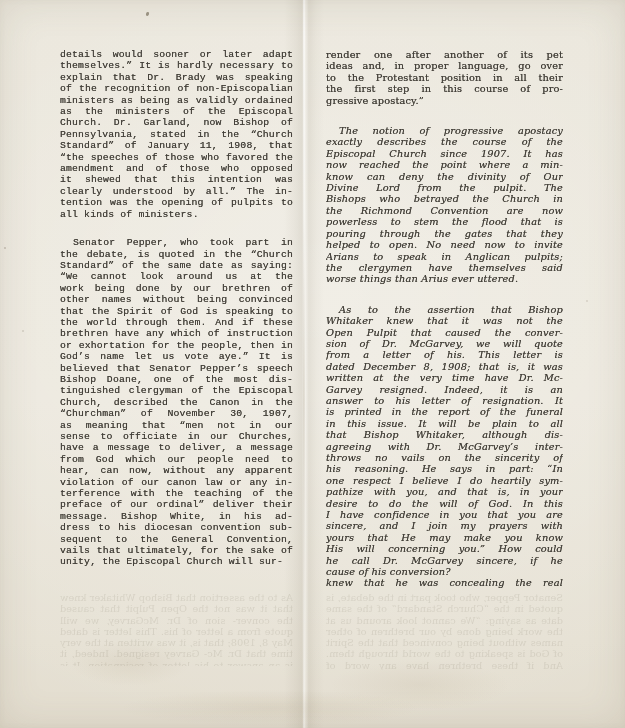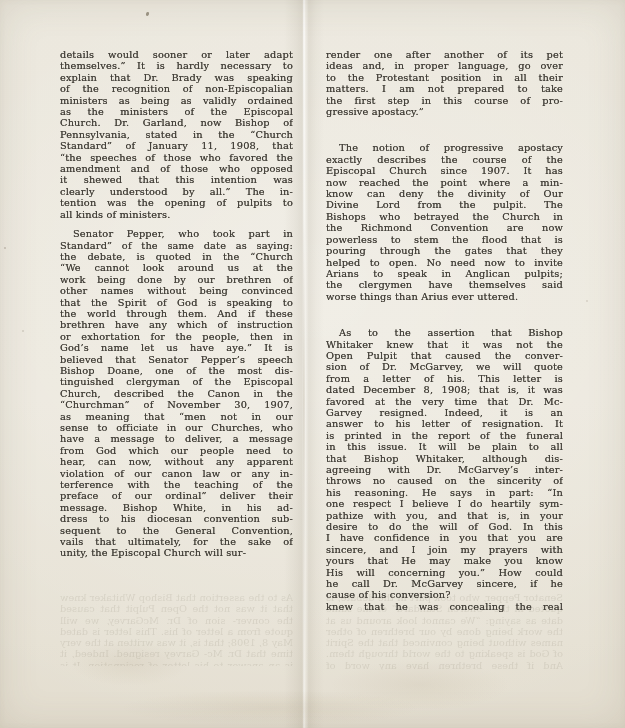--- a/index.html
+++ b/index.html
@@ -46,35 +46,35 @@
   }
   
   .col {
     position: absolute;
     top: 49px;
     color: #43403a;
     font-size: 9.8px;
     letter-spacing: 0.15px;
     text-shadow: 0 0 0.55px rgba(62,58,48,0.85);
   }
-  .col-left  { left: 60px;  width: 233px; }
+  .col-left  { left: 60px;  width: 233px; font-family: Liberation Mono, monospace; }
   .col-right { left: 326px; width: 237px; }
   .line {
     height: 11.42px;
     line-height: 11.42px;
     overflow: hidden;
     text-align: justify;
     text-align-last: justify;
     text-justify: inter-word;
     white-space: normal;
   }
   .line.last { text-align-last: left; }
   .para.indent .line.first { text-indent: 13px; }
-  .col-right .para + .para { margin-top: 25px; }
-  .col-left  .para + .para { margin-top: 8px; }
+  .col-right .para + .para { margin-top: 19px; font-style: italic; }
+  .col-left  .para + .para { margin-top: 17px; }
   
   .showthrough {
     position: absolute;
     transform: scaleX(-1);
     filter: blur(0.7px);
     opacity: 0.14;
     color: #6e6753;
     font-size: 9.8px;
     line-height: 11.3px;
     text-align: justify;
@@ -133,30 +133,30 @@
         <div class="line">Standard” of January 11, 1908, that</div>
         <div class="line">“the speeches of those who favored the</div>
         <div class="line">amendment and of those who opposed</div>
         <div class="line">it shewed that this intention was</div>
         <div class="line">clearly understood by all.” The in-</div>
         <div class="line">tention was the opening of pulpits to</div>
         <div class="line last">all kinds of ministers.</div>
       </div>
       <div class="para indent">
         <div class="line first">Senator Pepper, who took part in</div>
+        <div class="line">the debate, is quoted in the “Church</div>
         <div class="line">Standard” of the same date as saying:</div>
-        <div class="line">the debate, is quoted in the “Church</div>
         <div class="line">“We cannot look around us at the</div>
         <div class="line">work being done by our brethren of</div>
         <div class="line">other names without being convinced</div>
         <div class="line">that the Spirit of God is speaking to</div>
         <div class="line">the world through them. And if these</div>
         <div class="line">brethren have any which of instruction</div>
         <div class="line">or exhortation for the people, then in</div>
-        <div class="line">God’s name let us have aye.” It is</div>
+        <div class="line">God’s name let us vote aye.” It is</div>
         <div class="line">believed that Senator Pepper’s speech</div>
         <div class="line">Bishop Doane, one of the most dis-</div>
         <div class="line">tinguished clergyman of the Episcopal</div>
         <div class="line">Church, described the Canon in the</div>
         <div class="line">“Churchman” of November 30, 1907,</div>
         <div class="line">as meaning that “men not in our</div>
         <div class="line">sense to officiate in our Churches, who</div>
         <div class="line">have a message to deliver, a message</div>
         <div class="line">from God which our people need to</div>
         <div class="line">hear, can now, without any apparent</div>
@@ -169,21 +169,20 @@
         <div class="line">vails that ultimately, for the sake of</div>
         <div class="line last">unity, the Episcopal Church will sur-</div>
       </div>
     </div>
 
   <div class="col col-right">
       <div class="para">
         <div class="line first">render one after another of its pet</div>
         <div class="line">ideas and, in proper language, go over</div>
         <div class="line">to the Protestant position in all their</div>
-        <div class="line">matters. I am not prepared to take</div>
         <div class="line">the first step in this course of pro-</div>
         <div class="line last">gressive apostacy.”</div>
       </div>
       <div class="para indent">
         <div class="line first">The notion of progressive apostacy</div>
         <div class="line">exactly describes the course of the</div>
         <div class="line">Episcopal Church since 1907. It has</div>
         <div class="line">now reached the point where a min-</div>
         <div class="line">know can deny the divinity of Our</div>
         <div class="line">Divine Lord from the pulpit. The</div>
@@ -196,28 +195,28 @@
         <div class="line">the clergymen have themselves said</div>
         <div class="line last">worse things than Arius ever uttered.</div>
       </div>
       <div class="para indent">
         <div class="line first">As to the assertion that Bishop</div>
         <div class="line">Whitaker knew that it was not the</div>
         <div class="line">Open Pulpit that caused the conver-</div>
         <div class="line">sion of Dr. McGarvey, we will quote</div>
         <div class="line">from a letter of his. This letter is</div>
         <div class="line">dated December 8, 1908; that is, it was</div>
-        <div class="line">favored at the very time that Dr. Mc-</div>
+        <div class="line">written at the very time have Dr. Mc-</div>
         <div class="line">Garvey resigned. Indeed, it is an</div>
         <div class="line">answer to his letter of resignation. It</div>
         <div class="line">is printed in the report of the funeral</div>
         <div class="line">in this issue. It will be plain to all</div>
         <div class="line">that Bishop Whitaker, although dis-</div>
         <div class="line">agreeing with Dr. McGarvey’s inter-</div>
-        <div class="line">throws no caused on the sincerity of</div>
+        <div class="line">throws no vails on the sincerity of</div>
         <div class="line">his reasoning. He says in part: “In</div>
         <div class="line">one respect I believe I do heartily sym-</div>
         <div class="line">pathize with you, and that is, in your</div>
         <div class="line">desire to do the will of God. In this</div>
         <div class="line">I have confidence in you that you are</div>
         <div class="line">sincere, and I join my prayers with</div>
         <div class="line">yours that He may make you know</div>
         <div class="line">His will concerning you.” How could</div>
         <div class="line">he call Dr. McGarvey sincere, if he</div>
         <div class="line last">cause of his conversion?</div>

